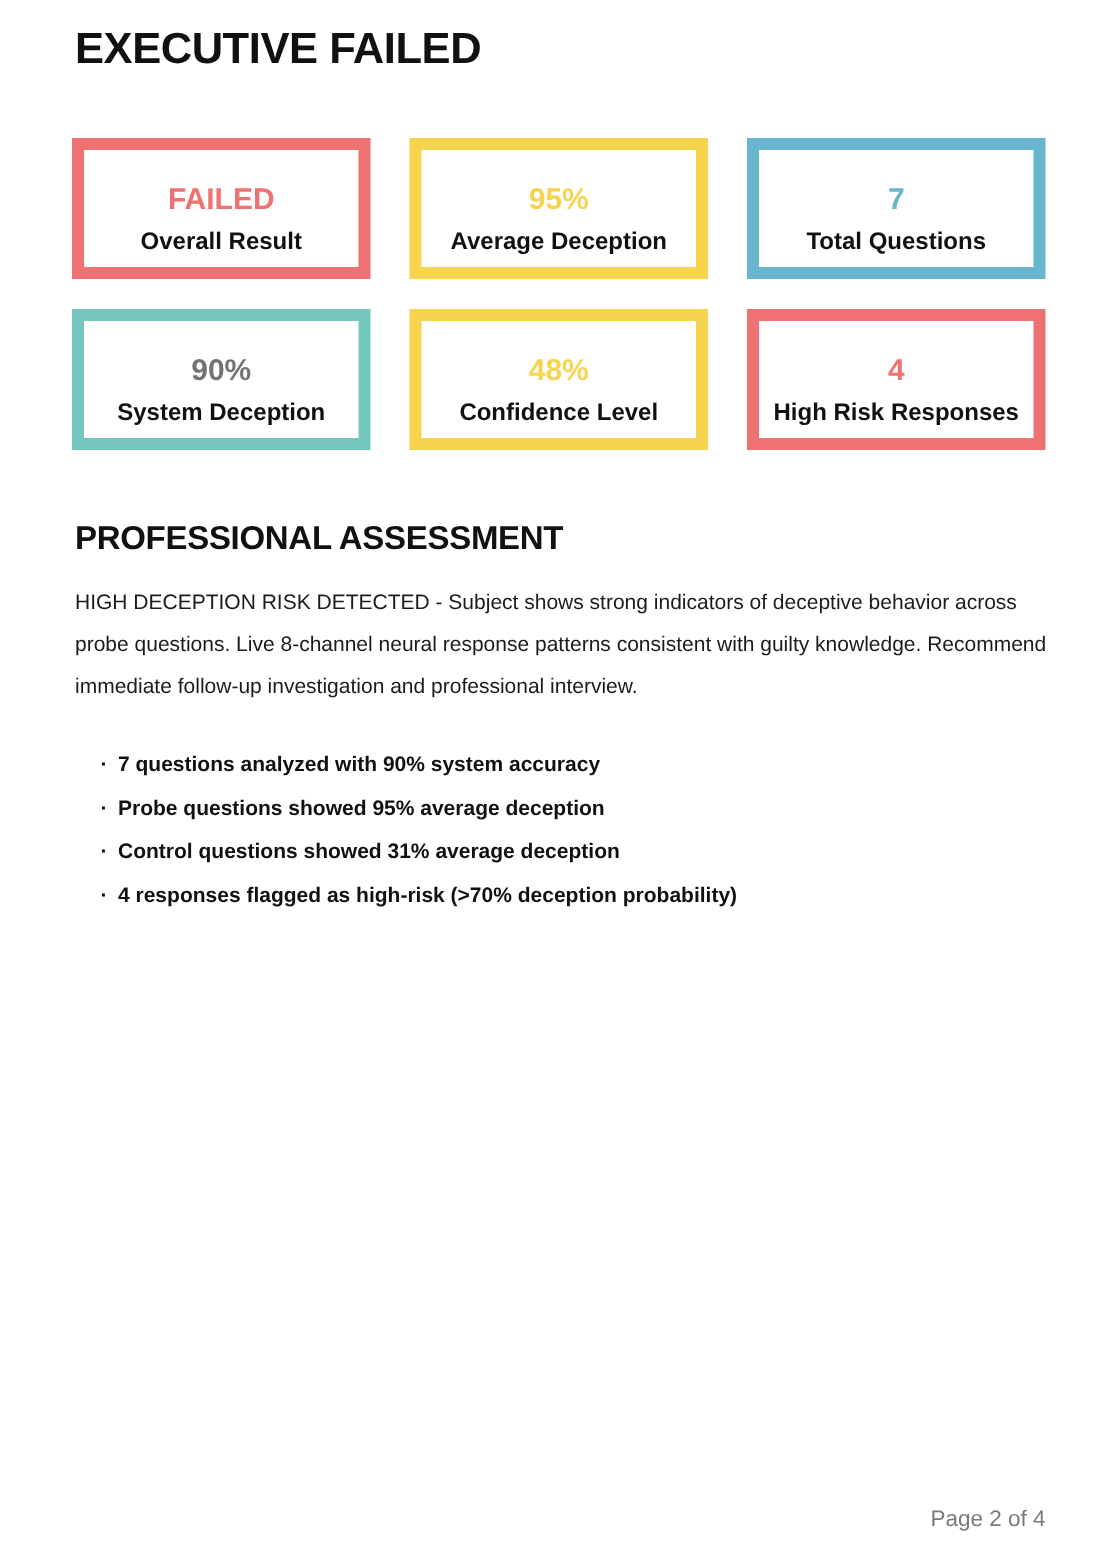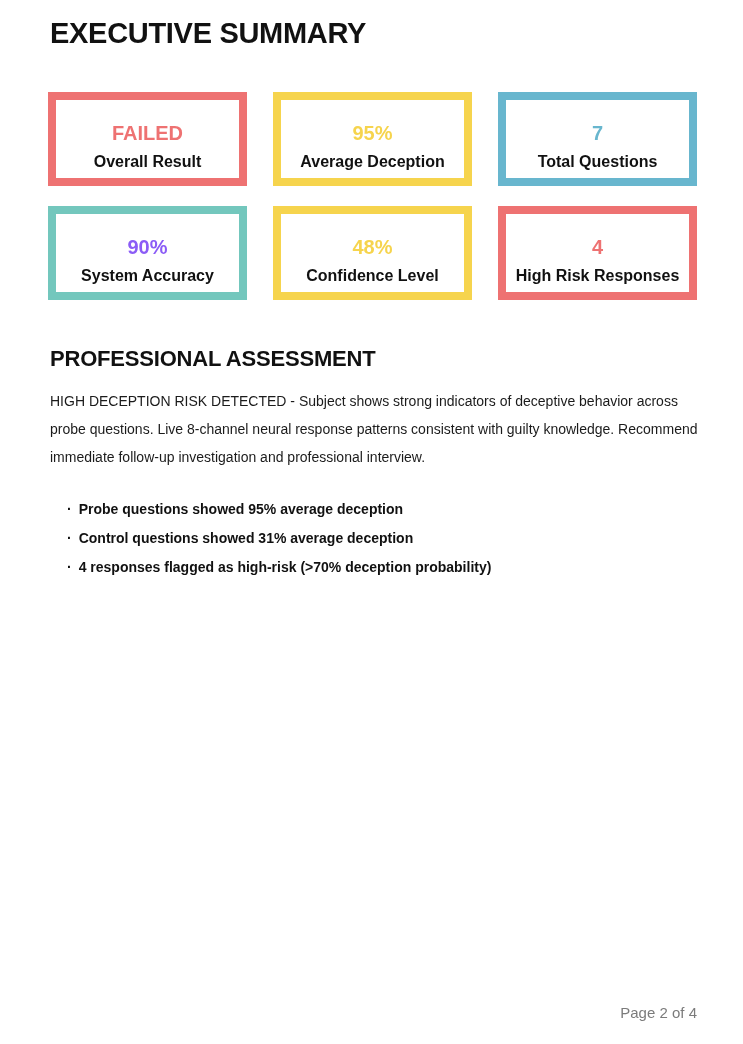--- a/index.html
+++ b/index.html
@@ -103,42 +103,42 @@
     right: 46px;
     font-size: 15px;
     color: #7b7b7b;
   }
 </style>
 </head>
 <body>
 
 <div class="page">
 
-  <h1 class="doc-title">EXECUTIVE SUMMARY</h1>
+  <h1 class="doc-title">EXECUTIVE FAILED</h1>
 
   <div class="cards-grid">
 
     <div class="stat-card" style="border-color: rgb(238, 114, 114);">
       <div class="stat-value" style="color: rgb(238, 114, 114);">FAILED</div>
       <div class="stat-label">Overall Result</div>
     </div>
 
     <div class="stat-card" style="border-color: rgb(246, 212, 77);">
       <div class="stat-value" style="color: rgb(246, 212, 77);">95%</div>
       <div class="stat-label">Average Deception</div>
     </div>
 
     <div class="stat-card" style="border-color: rgb(104, 182, 206);">
       <div class="stat-value" style="color: rgb(104, 182, 206);">7</div>
       <div class="stat-label">Total Questions</div>
     </div>
 
     <div class="stat-card" style="border-color: rgb(115, 199, 189);">
-      <div class="stat-value" style="color: #8b5cf6;">90%</div>
-      <div class="stat-label">System Accuracy</div>
+      <div class="stat-value" style="color: #737373;">90%</div>
+      <div class="stat-label">System Deception</div>
     </div>
 
     <div class="stat-card" style="border-color: rgb(246, 212, 77);">
       <div class="stat-value" style="color: rgb(246, 212, 77);">48%</div>
       <div class="stat-label">Confidence Level</div>
     </div>
 
     <div class="stat-card" style="border-color: rgb(238, 114, 114);">
       <div class="stat-value" style="color: rgb(238, 114, 114);">4</div>
       <div class="stat-label">High Risk Responses</div>
@@ -148,20 +148,21 @@
 
   <div class="section-assessment">
     <h2 class="section-heading">PROFESSIONAL ASSESSMENT</h2>
     <p class="assessment-body">HIGH DECEPTION RISK DETECTED - Subject shows strong indicators of deceptive behavior across
 probe questions. Live 8-channel neural response patterns consistent with guilty knowledge. Recommend
 immediate follow-up investigation and professional interview.</p>
   </div>
 
   <div class="section-findings">
     <ul class="findings-list">
+      <li><span class="bullet-dot">·</span><span>7 questions analyzed with 90% system accuracy</span></li>
       <li><span class="bullet-dot">·</span><span>Probe questions showed 95% average deception</span></li>
       <li><span class="bullet-dot">·</span><span>Control questions showed 31% average deception</span></li>
       <li><span class="bullet-dot">·</span><span>4 responses flagged as high-risk (&gt;70% deception probability)</span></li>
     </ul>
   </div>
 
   <div class="page-footer">Page 2 of 4</div>
 
 </div>
 

